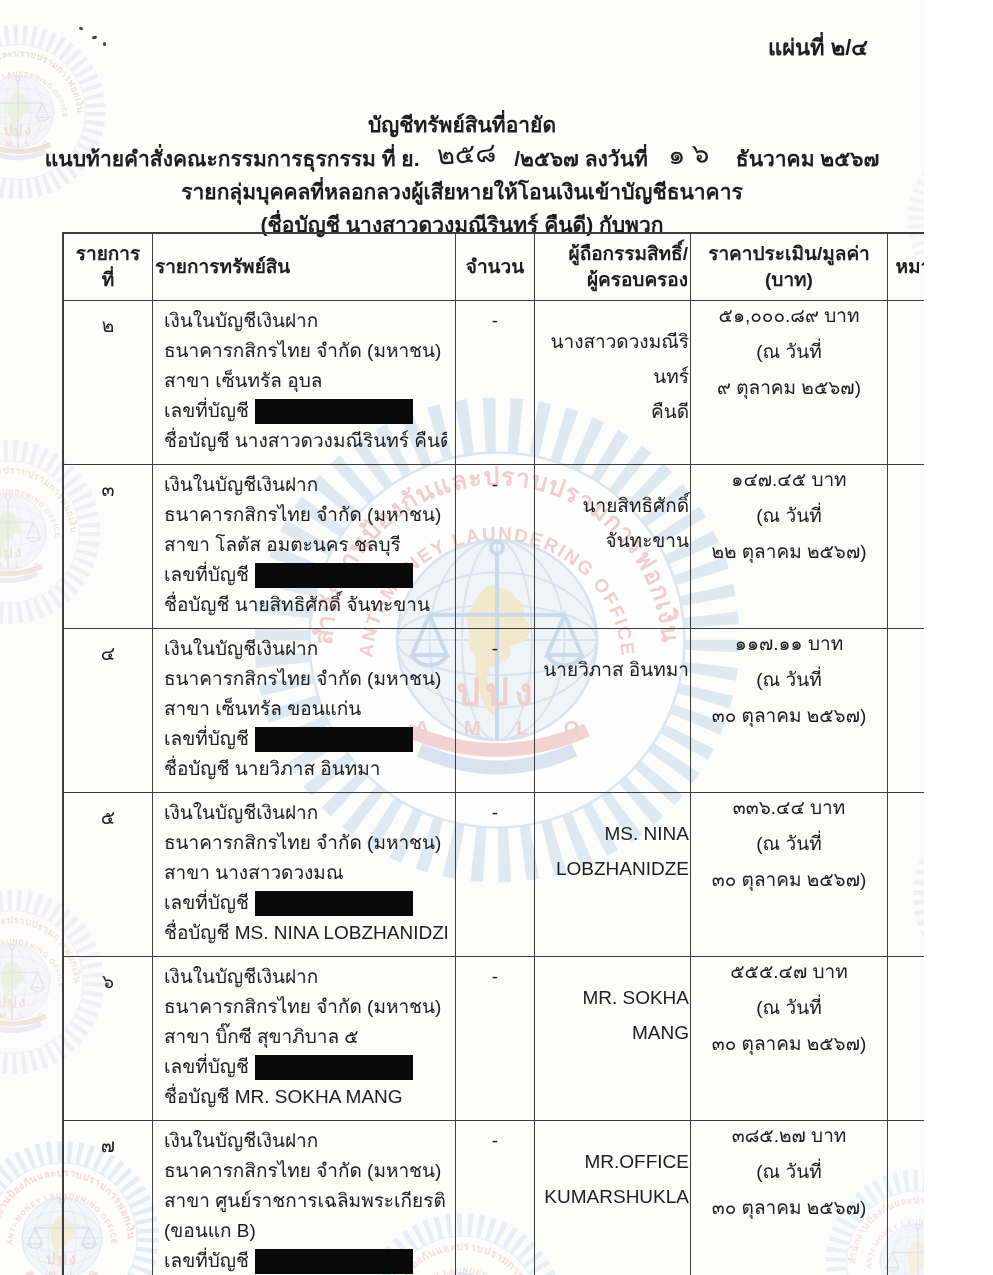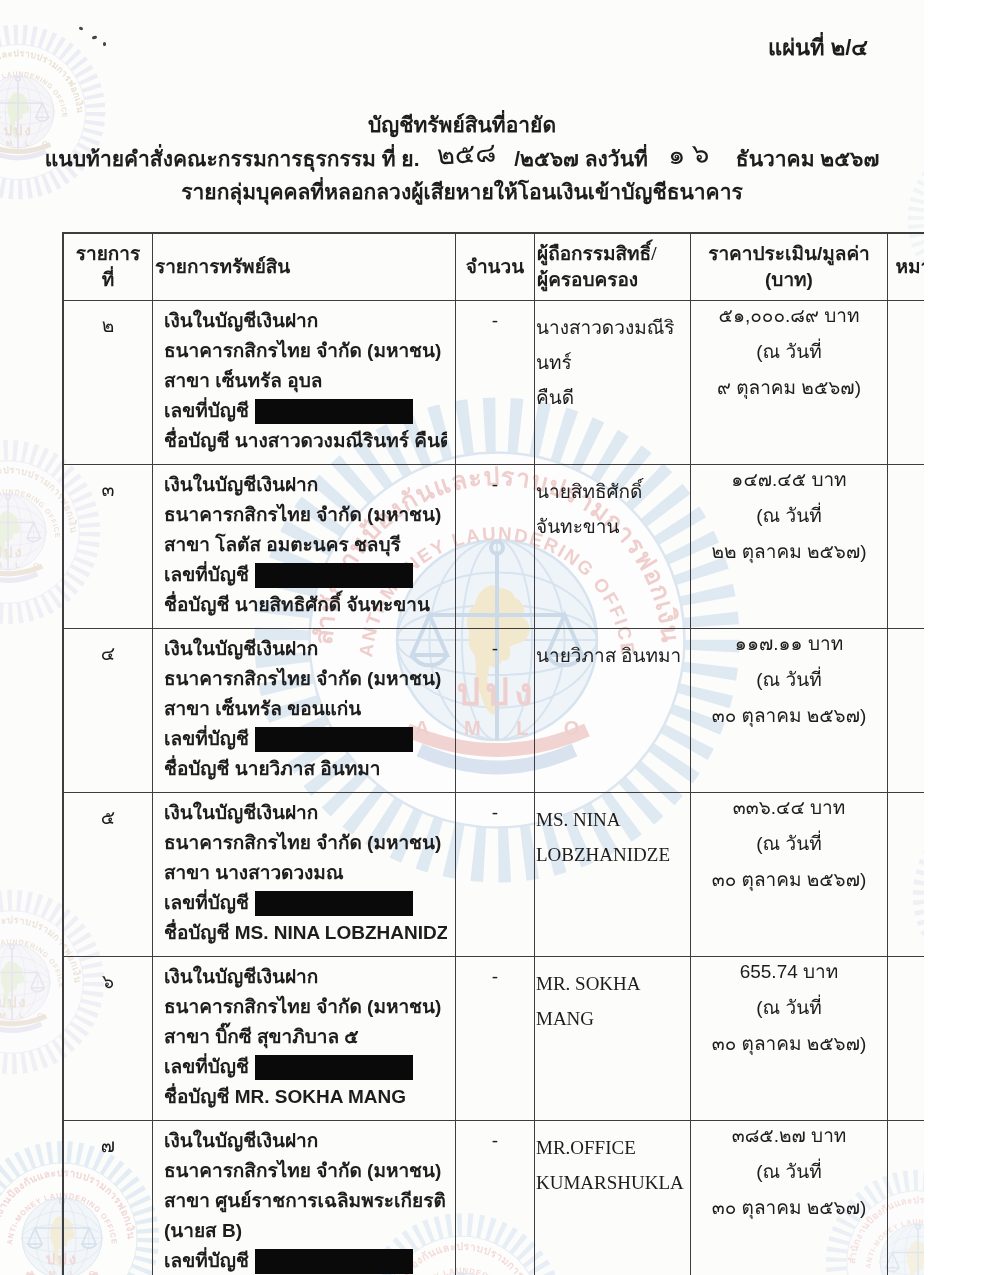--- a/index.html
+++ b/index.html
@@ -39,31 +39,31 @@
   .p1{left:79px;top:27px;width:4px;height:3px;transform:rotate(20deg);}
   .p2{left:92px;top:36px;width:5px;height:3px;transform:rotate(-15deg);}
   .p3{left:103px;top:42px;width:3px;height:4px;}
 
   
   table.doc-table{position:absolute;left:62px;top:232px;width:900px;border-collapse:collapse;table-layout:fixed;background:transparent;font-size:19px;}
   .doc-table th,.doc-table td{border:1.6px solid var(--line);vertical-align:top;background:transparent;}
   .doc-table{border:2.2px solid var(--line);}
   .doc-table th{font-weight:600;font-size:19px;line-height:26px;vertical-align:middle;height:62px;padding:2px 2px;}
   .col-no{width:84px;text-align:center;margin-top:48px;}
-  .col-asset{width:298px;text-align:left;font-weight:bold;}
+  .col-asset{width:298px;text-align:left;}
   .col-qty{width:74px;text-align:center;}
-  .col-owner{width:151px;text-align:left;font-family:Liberation Serif, serif;}
+  .col-owner{width:151px;text-align:right;}
   .col-value{width:192px;text-align:center;}
   .col-note{width:89px;text-align:center;}
   td.col-no{padding-top:9px;font-size:19px;}
   td.col-asset{padding:5px 8px 8px 11px;}
   .asset-line{line-height:30px;white-space:nowrap;overflow:hidden;}
   .redaction{display:inline-block;width:158px;height:25px;background:var(--redact);vertical-align:middle;margin-left:6px;}
   td.col-qty{padding-top:9px;}
-  td.col-owner{padding-top:9px;line-height:35px;}
+  td.col-owner{padding-top:23px;line-height:35px;}
   td.col-value{margin-top:48px;}
   .value-line{line-height:28px;margin-bottom:8px;}
   td.col-note{padding-top:9px;}
 </style>
 </head>
 <body>
 
 <div class="page">
 
   <svg class="wm-layer" width="993" height="1275" viewBox="0 0 993 1275" aria-hidden="true">
@@ -140,20 +140,21 @@
     <div class="doc-header">
       <div class="hline">บัญชีทรัพย์สินที่อายัด</div>
       <div class="hline">
         <span>แนบท้ายคำสั่งคณะกรรมการธุรกรรม ที่ ย.</span>
         <span class="handwritten">๒๕๘</span>
         <span>/๒๕๖๗ ลงวันที่</span>
         <span class="handwritten hw-date">๑๖</span>
         <span>ธันวาคม ๒๕๖๗</span>
       </div>
       <div class="hline">รายกลุ่มบุคคลที่หลอกลวงผู้เสียหายให้โอนเงินเข้าบัญชีธนาคาร</div>
+      <div class="hline">(ชื่อบัญชี นางสาวดวงมณีรินทร์ คืนดี) กับพวก</div>
     </div>
 
     <table class="doc-table">
       <thead>
           <tr>
             <th class="col-no">
               <div>รายการ</div>
               <div>ที่</div>
             </th>
             <th class="col-asset">
@@ -266,33 +267,33 @@
               <div class="asset-line">ธนาคารกสิกรไทย จำกัด (มหาชน)</div>
               <div class="asset-line">สาขา บิ๊กซี สุขาภิบาล ๕</div>
               <div class="asset-line"><span>เลขที่บัญชี</span><span class="redaction"></span></div>
               <div class="asset-line">ชื่อบัญชี MR. SOKHA MANG</div>
             </td>
             <td class="col-qty">-</td>
             <td class="col-owner">
               <div>MR. SOKHA MANG</div>
             </td>
             <td class="col-value">
-              <div class="value-line">655.74 บาท</div>
+              <div class="value-line">๕๕๕.๔๗ บาท</div>
               <div class="value-line">(ณ วันที่</div>
               <div class="value-line">๓๐ ตุลาคม ๒๕๖๗)</div>
             </td>
             <td class="col-note">-</td>
           </tr>
           <tr>
             <td class="col-no">๗</td>
             <td class="col-asset">
               <div class="asset-line">เงินในบัญชีเงินฝาก</div>
               <div class="asset-line">ธนาคารกสิกรไทย จำกัด (มหาชน)</div>
               <div class="asset-line">สาขา ศูนย์ราชการเฉลิมพระเกียรติ</div>
-              <div class="asset-line">(นายส B)</div>
+              <div class="asset-line">(ขอนแก B)</div>
               <div class="asset-line"><span>เลขที่บัญชี</span><span class="redaction"></span></div>
             </td>
             <td class="col-qty">-</td>
             <td class="col-owner">
               <div>MR.OFFICE</div>
               <div>KUMARSHUKLA</div>
             </td>
             <td class="col-value">
               <div class="value-line">๓๘๕.๒๗ บาท</div>
               <div class="value-line">(ณ วันที่</div>

